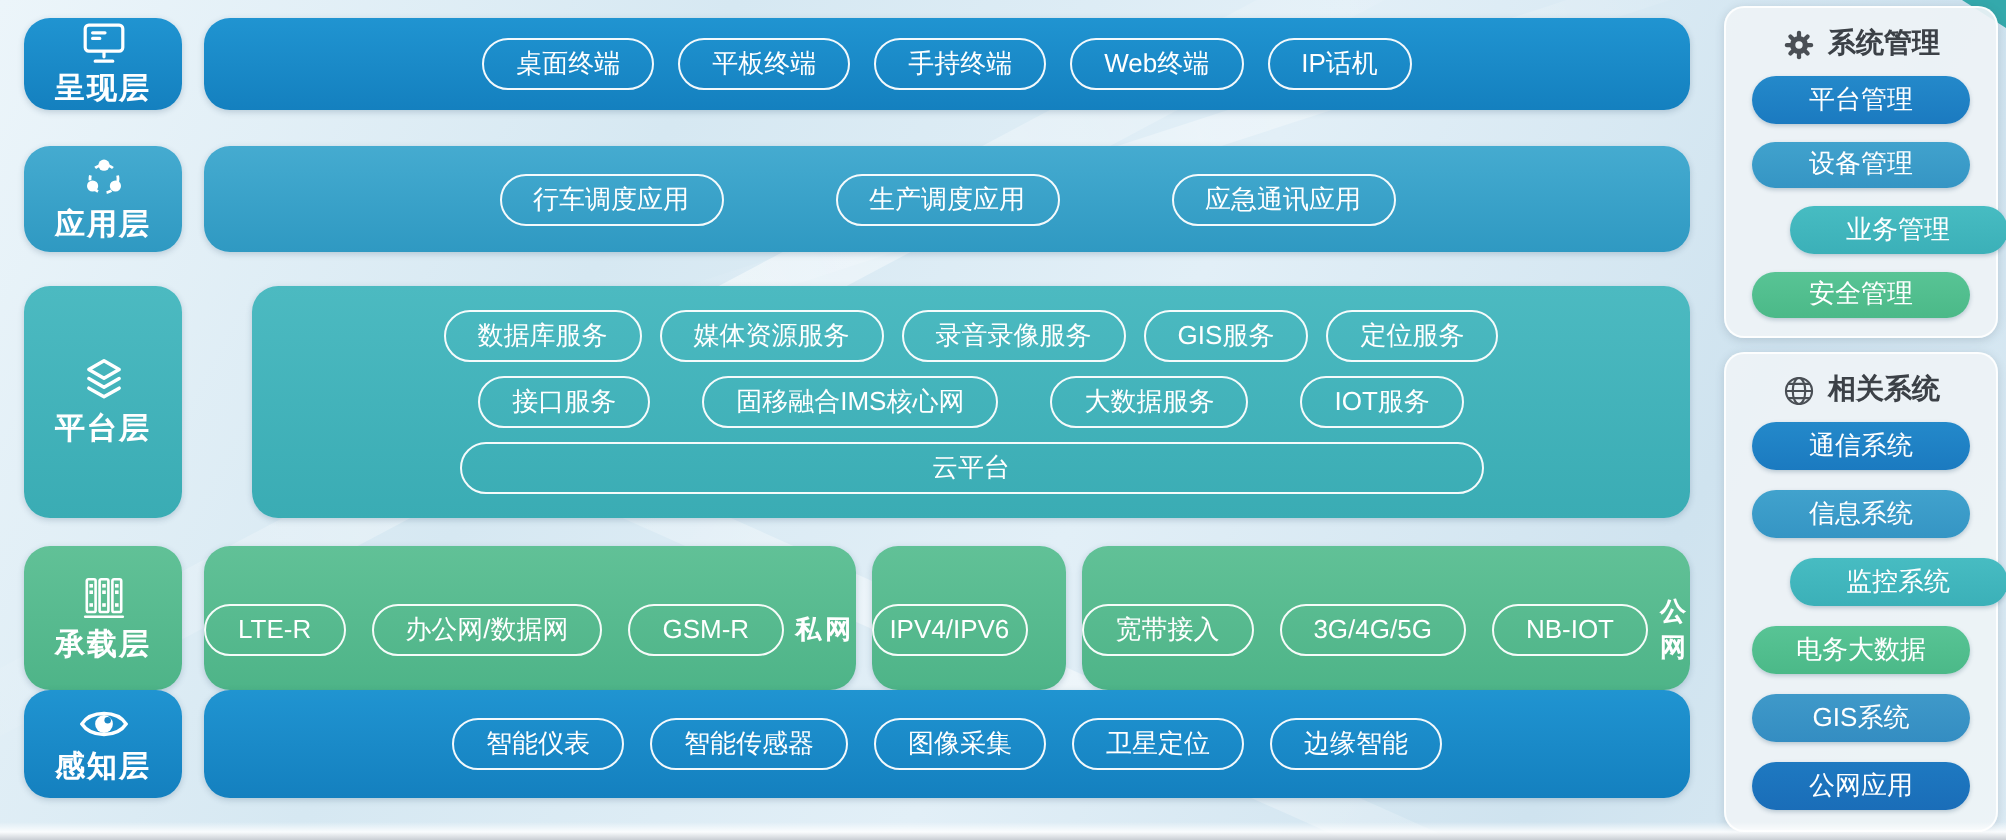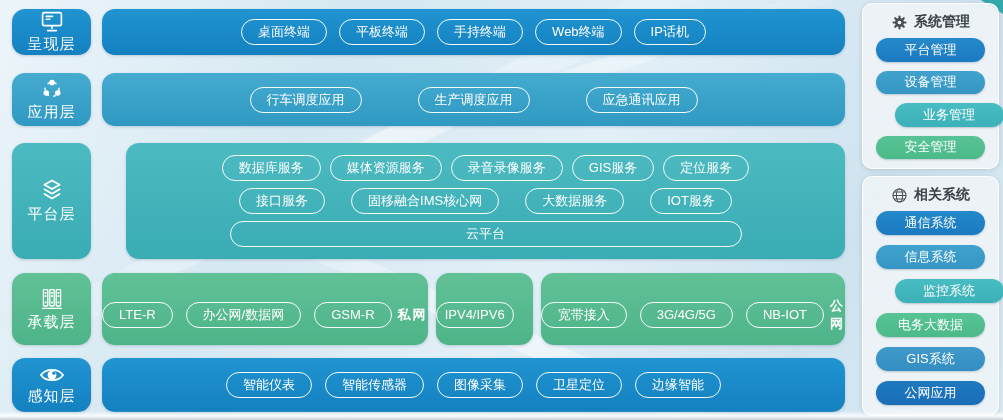--- a/index.html
+++ b/index.html
@@ -18,26 +18,26 @@
   .bottom-band { position:absolute; left:0; right:0; bottom:0; height:9px;
     background:linear-gradient(rgba(255,255,255,0),rgba(255,255,255,.85) 55%,#c9ced4 100%); }
 
   
   .main-stack { position:absolute; left:12px; top:9px; width:833px; }
   .layer-row { display:flex; gap:11px; }
   #row-presentation { height:46px; }
   #row-application  { height:53px; margin-top:18px; }
   #row-platform     { height:116px; margin-top:17px; }
   #row-bearer       { height:72px; margin-top:14px; }
-  #row-perception   { height:54px; margin-top:13px; }
+  #row-perception   { height:54px; margin-top:0; }
 
   .badge { flex:0 0 79px; border-radius:13px; display:flex; flex-direction:column;
            align-items:center; justify-content:center; gap:2px; color:#fff;
            box-shadow:0 1px 3px rgba(30,70,100,.22); }
-  .badge .lbl { font-size:15px; font-weight:400; letter-spacing:1px; }
+  .badge .lbl { font-size:15px; font-weight:700; letter-spacing:1px; }
   .bar { flex:1; border-radius:13px; display:flex; align-items:center; justify-content:center;
          box-shadow:0 1px 3px rgba(30,70,100,.22); }
 
   .c-blue   { background:linear-gradient(180deg,#2094d1,#1480bf); }
   .c-blue2  { background:linear-gradient(180deg,#45abd0,#2f99c2); }
   .c-teal   { background:linear-gradient(180deg,#4cbac1,#3aacb4); }
   .c-green  { background:linear-gradient(180deg,#61c197,#4eb488); }
 
   .pill { border:1.5px solid rgba(255,255,255,.95); border-radius:15px; padding:3px 16px;
           font-size:13px; color:#fff; white-space:nowrap; line-height:18px; }

